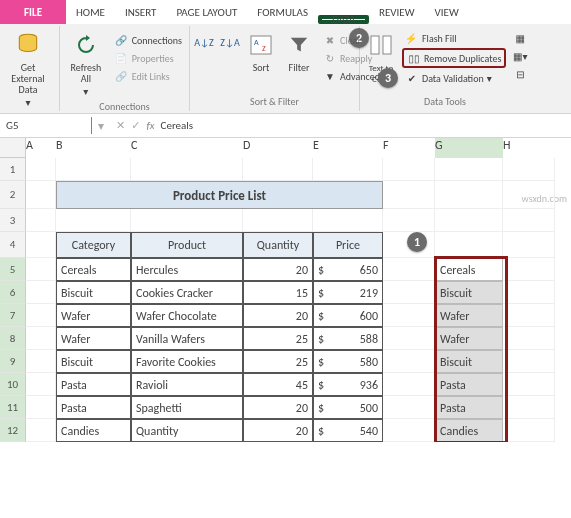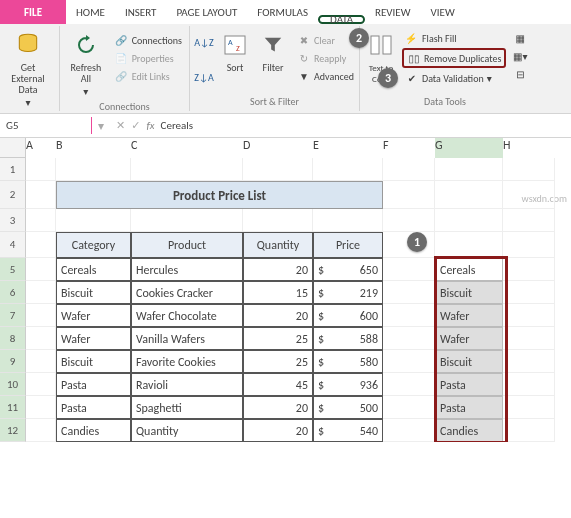--- a/index.html
+++ b/index.html
@@ -2,33 +2,33 @@
 <html><head>
 <meta charset="utf-8">
 <style>
 * { box-sizing: border-box; margin: 0; padding: 0; }
 body { font-family: "Segoe UI", Calibri, sans-serif; font-size: 12px; background: #fff; color: #444; width: 571px; }
 
 
 .ribbon-tabs { display: flex; background: #fff; height: 24px; align-items: stretch; }
 .tab { padding: 0 10px; font-size: 11px; color: #444; cursor: pointer; display: flex; align-items: center; }
 .tab.file { background: #ec4899; color: #fff; font-weight: bold; padding: 4px 24px; }
-.tab.active { border: 2px solid #14532d; border-radius: 7px; margin-top: 15px; }
+.tab.active { border: 4px solid #14532d; border-radius: 2px; margin-top: 15px; }
 
 
 .ribbon { display: flex; background: #f1f1f1; border-bottom: 1px solid #d4d4d4; height: 90px; padding: 2px 0; }
 .rgroup { display: flex; flex-direction: column; justify-content: space-between; border-right: 1px solid #d4d4d4; padding: 2px 4px; }
 .rgroup-body { display: flex; align-items: flex-start; gap: 4px; flex: 1; }
 .rgroup-label { font-size: 10px; color: #777; text-align: center; padding: 1px 0; }
 .bigbtn { display: flex; flex-direction: column; align-items: center; justify-content: center; width: 48px; text-align: center; font-size: 10px; line-height: 11px; gap: 2px; cursor: pointer; padding: 2px; }
 .iconbox { width: 30px; height: 30px; display: flex; align-items: center; justify-content: center; }
 .smallcol { display: flex; flex-direction: column; gap: 2px; font-size: 10px; }
 .smallbtn { display: flex; align-items: center; gap: 3px; padding: 1px 3px; cursor: pointer; white-space: nowrap; }
 .smallbtn .si { width: 14px; height: 14px; display: inline-flex; align-items: center; justify-content: center; }
-.sortpair { display: flex; flex-direction: column; gap: 19px; padding-top: 6px; }
+.sortpair { display: flex; flex-direction: row; gap: 6px; padding-top: 6px; }
 .highlight-red { border: 2px solid #8b1a1a; border-radius: 3px; }
 
 
 .anno { position: absolute; width: 20px; height: 20px; border-radius: 50%; background: #6b6b6b; color: #fff; font-weight: bold; display: flex; align-items: center; justify-content: center; font-size: 12px; box-shadow: 0 1px 2px rgba(0,0,0,.3); }
 
 
 .namebox-row { display: flex; align-items: center; height: 24px; border-bottom: 1px solid #d4d4d4; }
 .namebox { width: 92px; padding: 2px 6px; border-right: 1px solid #ec4899; font-size: 11px; }
 .fx-area { display: flex; align-items: center; gap: 6px; padding: 0 6px; font-size: 11px; flex: 1; }
 .fx-label { font-style: italic; color: #888; }

